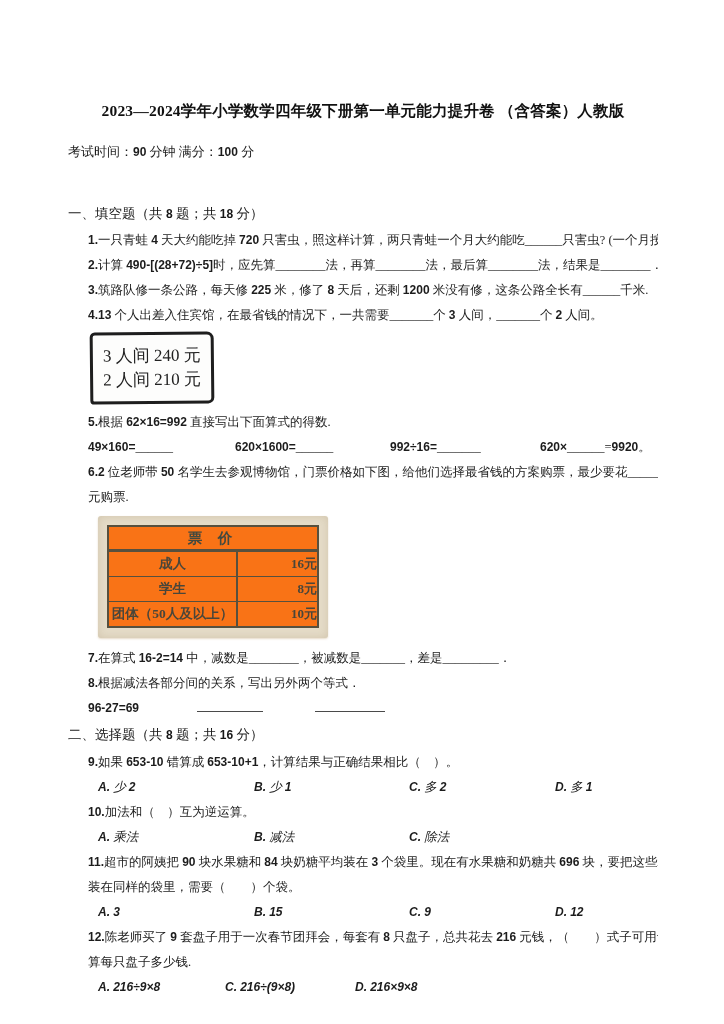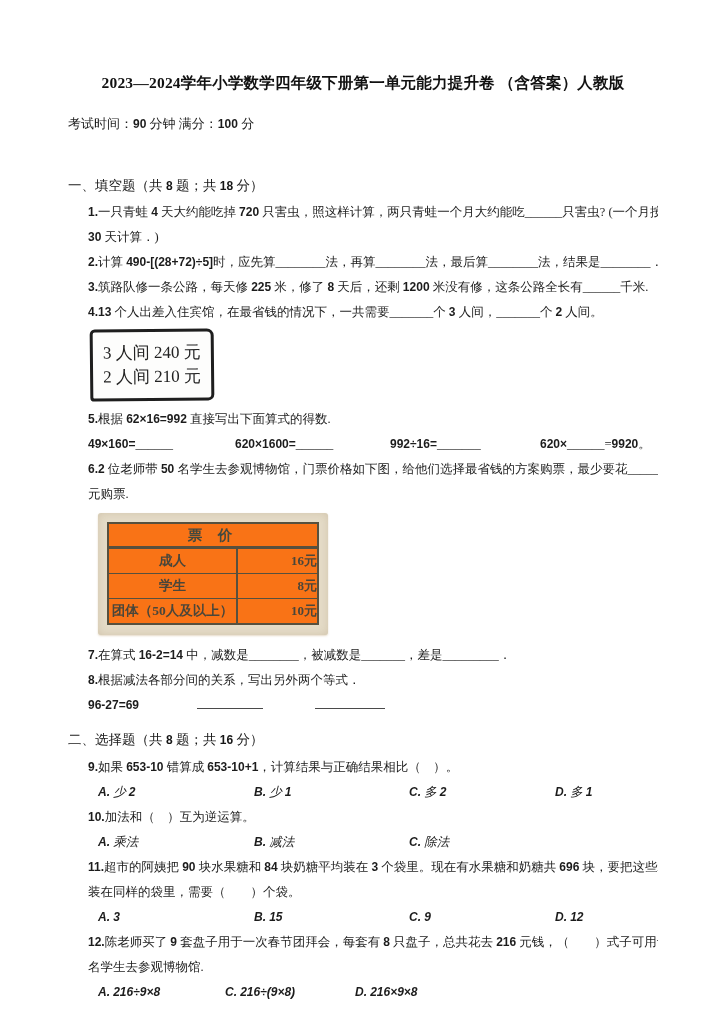--- a/index.html
+++ b/index.html
@@ -1,27 +1,27 @@
 <!DOCTYPE html>
 <html><head>
 <meta charset="utf-8">
 <style>
   html,body { margin:0; padding:0; background:#ffffff; }
   .page {
     position:relative; width:724px; height:1024px; background:#ffffff;
     font-family:"Liberation Serif", serif; color:#1c1c1c; overflow:hidden;
   }
-  .content { padding:72px 66px 0 68px; }
+  .content { padding:100px 66px 0 68px; }
   .title {
     font-size:15.5px; font-weight:bold; text-align:center;
     line-height:22px; letter-spacing:.2px; color:#111;
   }
   .meta { margin-top:20px; font-size:13px; line-height:20px; white-space:pre; }
   .sec-h { margin-top:42px; font-size:13.5px; line-height:20px; white-space:pre; color:#161616; }
-  .sec-h2 { margin-top:11px; font-size:13.5px; line-height:22px; white-space:pre; color:#161616; }
+  .sec-h2 { margin-top:3px; font-size:13.5px; line-height:22px; white-space:pre; color:#161616; }
   .qs { margin-top:4px;margin-left:20px; }
   .qline { font-size:12.5px; line-height:25px; white-space:pre; overflow:hidden; }
   b { font-family:"Liberation Sans","Liberation Serif",sans-serif; font-size:12px; }
 
   
   .room-sign {
     width:118px; height:66px; margin:4px 0 6px 2px; border:3px solid #1e1e1e;
     border-radius:5px 7px 6px 4px; transform:rotate(-.6deg);
     display:flex; flex-direction:column; align-items:center; justify-content:center;
     background:#fdfdfc;
@@ -71,21 +71,20 @@
   <div class="content">
 
     <div class="title">2023—2024学年小学数学四年级下册第一单元能力提升卷 （含答案）人教版</div>
     <div class="meta">考试时间：<b>90</b> 分钟 满分：<b>100</b> 分</div>
 
     <div class="sec-h">一、填空题（共 <b>8</b> 题；共 <b>18</b> 分）</div>
 
     <div class="qs">
       <div>
         <div class="qline"><b>1.</b>一只青蛙 <b>4</b> 天大约能吃掉 <b>720</b> 只害虫，照这样计算，两只青蛙一个月大约能吃______只害虫? (一个月按</div>
-        <div class="qline"><b>30</b> 天计算．)</div>
       </div>
       <div>
         <div class="qline"><b>2.</b>计算 <b>490-[(28+72)÷5]</b>时，应先算________法，再算________法，最后算________法，结果是________．</div>
       </div>
       <div>
         <div class="qline"><b>3.</b>筑路队修一条公路，每天修 <b>225</b> 米，修了 <b>8</b> 天后，还剩 <b>1200</b> 米没有修，这条公路全长有______千米.</div>
       </div>
       <div>
         <div class="qline"><b>4.13</b> 个人出差入住宾馆，在最省钱的情况下，一共需要_______个 <b>3</b> 人间，_______个 <b>2</b> 人间。</div>
       </div>
@@ -166,21 +165,21 @@
         <div class="opts">
           <div class="opt"><b>A.</b> <b>3</b></div>
           <div class="opt"><b>B.</b> <b>15</b></div>
           <div class="opt"><b>C.</b> <b>9</b></div>
           <div class="opt"><b>D.</b> <b>12</b></div>
         </div>
       </div>
 
       <div>
         <div class="qline"><b>12.</b>陈老师买了 <b>9</b> 套盘子用于一次春节团拜会，每套有 <b>8</b> 只盘子，总共花去 <b>216</b> 元钱，（　　）式子可用于计</div>
-        <div class="qline">名学生去参观博物馆.</div>
+        <div class="qline">算每只盘子多少钱.</div>
         <div class="opts narrow">
           <div class="opt"><b>A.</b> <b>216÷9×8</b></div>
           <div class="opt"><b>C.</b> <b>216÷(9×8)</b></div>
           <div class="opt"><b>D.</b> <b>216×9×8</b></div>
         </div>
       </div>
     </div>
 
   </div>
 </div>

